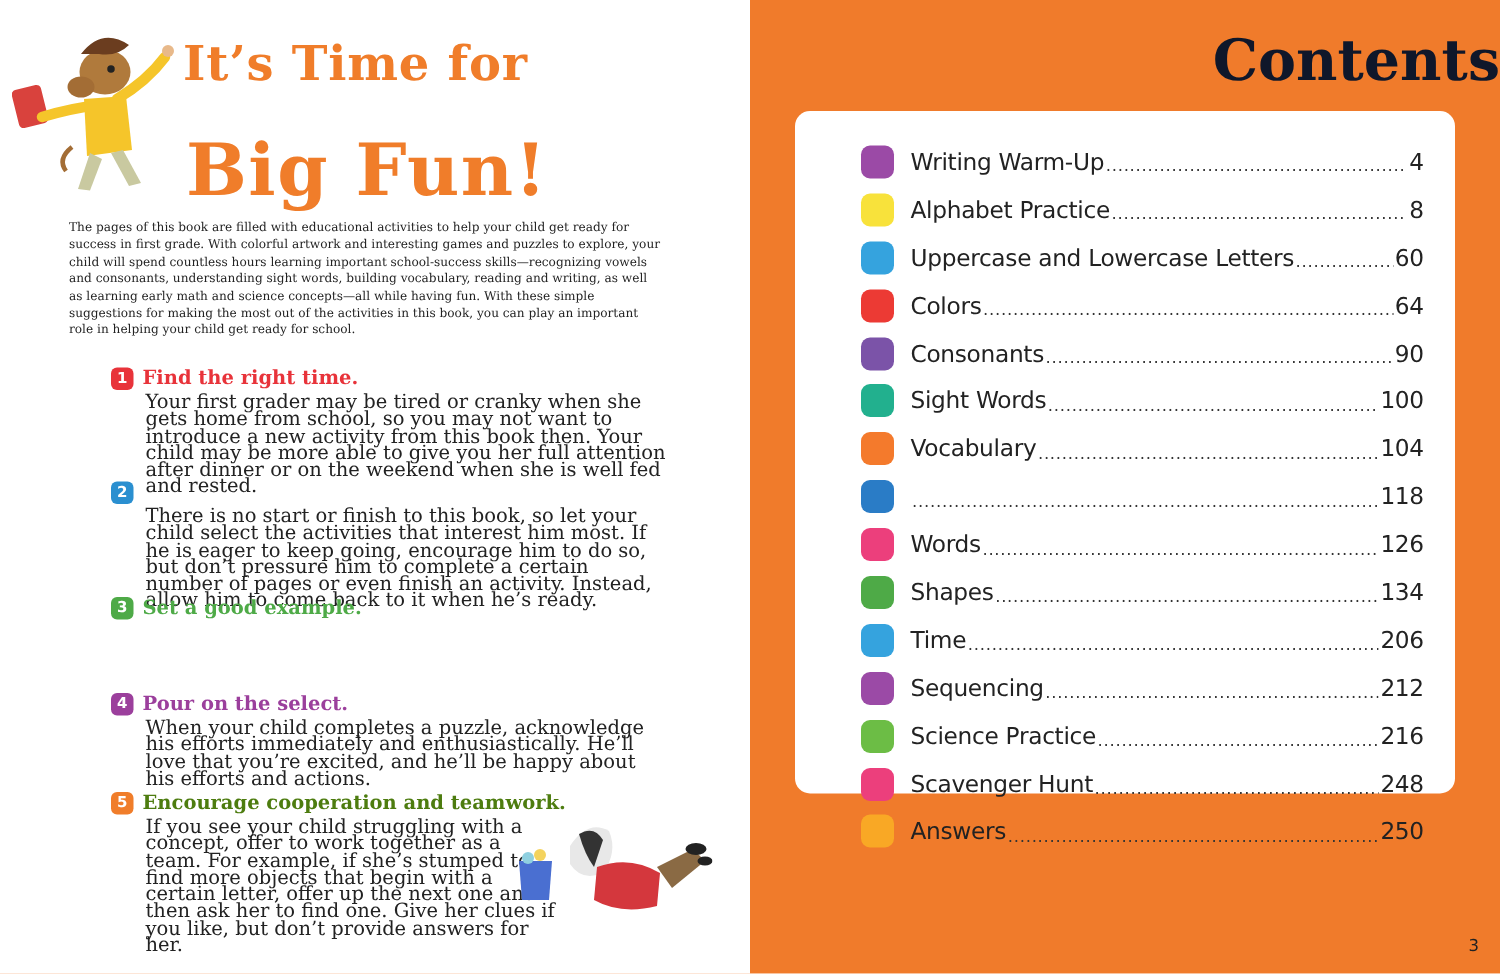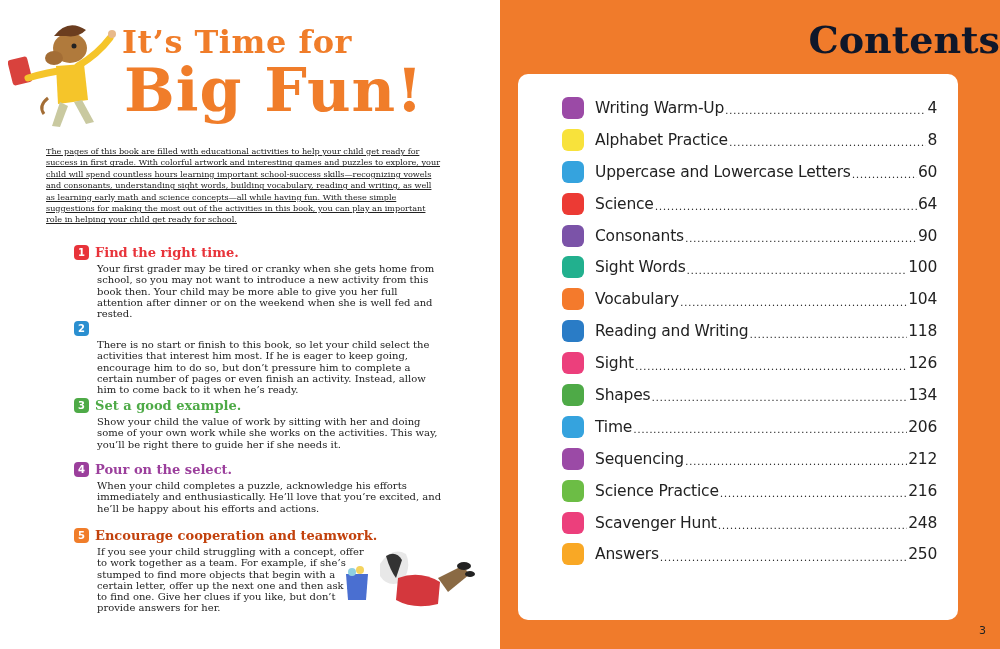--- a/index.html
+++ b/index.html
@@ -4,36 +4,36 @@
 <style>
   * { box-sizing: border-box; margin: 0; padding: 0; }
   html, body { width: 1000px; height: 649px; overflow: hidden; background: #ffffff; }
   body { position: relative; font-family: "DejaVu Serif", serif; }
 
   
   .left-page { position: absolute; left: 0; top: 0; width: 500px; height: 649px; background: #ffffff; }
   .mascot-horse { position: absolute; left: 8px; top: 14px; width: 118px; height: 118px; }
   .title-wrap { position: absolute; left: 122px; top: 22px; color: #f07d2a; font-family: "DejaVu Serif", serif; font-weight: bold; }
   .title-line1 { font-size: 32px; line-height: 40px; letter-spacing: 0.5px; }
-  .title-line2 { font-size: 60px; line-height: 56px; margin-left: 2px; letter-spacing: 1px; }
-
-  .intro { position: absolute; left: 46px; top: 146px; width: 396px; font-size: 8.1px; line-height: 11.4px; color: #222; text-decoration: underline; }
+  .title-line2 { font-size: 48px; line-height: 56px; margin-left: 2px; letter-spacing: 1px; margin-top: 24px; }
+
+  .intro { position: absolute; left: 46px; top: 146px; width: 396px; font-size: 8.1px; line-height: 11.4px; color: #222; }
 
   .tip { position: absolute; left: 74px; width: 370px; }
   .tip-head { display: flex; align-items: center; height: 17px; }
   .tip-num { width: 15px; height: 15px; border-radius: 4px; color: #fff; font-family: "DejaVu Sans", sans-serif; font-weight: bold; font-size: 10px; line-height: 15px; text-align: center; margin-right: 6px; flex: none; }
   .tip-title { font-weight: bold; font-size: 13px; line-height: 16px; }
-  .tip-body { margin-left: 23px; font-size: 10px; line-height: 11.3px; color: #222; margin-top: 2px; }
+  .tip-body { margin-left: 23px; font-size: 13px; line-height: 11.3px; color: #222; margin-top: 2px; }
 
   .mascot-badger { position: absolute; left: 340px; top: 544px; width: 135px; height: 70px; }
 
   
   .right-page { position: absolute; left: 500px; top: 0; width: 500px; height: 649px; background: #f07b2b; }
   .contents-title { position: absolute; left: 0; top: 14px; width: 500px; text-align: right; color: #0f172a; font-family: "DejaVu Serif", serif; font-size: 38px; line-height: 52px; }
-  .contents-card { position: absolute; left: 18px; top: 74px; width: 440px; height: 546px; background: #ffffff; border-radius: 10px; }
+  .contents-card { position: absolute; left: 30px; top: 74px; width: 440px; height: 455px; background: #ffffff; border-radius: 10px; }
   .toc-list { position: absolute; left: 44px; top: 18px; width: 375px; }
   .toc-item { display: flex; align-items: center; height: 31.9px; }
   .toc-swatch { width: 22px; height: 22px; border-radius: 6px; flex: none; margin-right: 11px; }
   .toc-label { font-family: "DejaVu Sans", sans-serif; font-size: 15.5px; color: #222; white-space: nowrap; letter-spacing: -0.2px; }
   .toc-dots { flex: 1; overflow: hidden; white-space: nowrap; font-family: "DejaVu Sans", sans-serif; font-size: 11px; color: #333; margin: 0 1px; position: relative; top: 3px; }
   .toc-dots::before { content: "......................................................................................................................................"; letter-spacing: 0.5px; }
   .toc-page { font-family: "DejaVu Sans", sans-serif; font-size: 15.5px; color: #222; white-space: nowrap; letter-spacing: -0.3px; }
   .page-number { position: absolute; right: 14px; bottom: 12px; font-family: "DejaVu Sans", sans-serif; font-size: 11px; color: #222; }
 </style>
 </head>
@@ -76,35 +76,34 @@
       <span class="tip-num" style="background:#2a8fd0">2</span>
     </div>
     <p class="tip-body">There is no start or finish to this book, so let your child select the activities that interest him most. If he is eager to keep going, encourage him to do so, but don’t pressure him to complete a certain number of pages or even finish an activity. Instead, allow him to come back to it when he’s ready.</p>
   </div>
 
   <div class="tip" style="top:397px">
     <div class="tip-head">
       <span class="tip-num" style="background:#4eaa47">3</span>
       <span class="tip-title" style="color:#4eaa47">Set a good example.</span>
     </div>
-    <p class="tip-body">Show your child the value of work by sitting with her and doing some of your own work while she works on the activities. This way, you’ll be right there to guide her if she needs it.</p>
   </div>
 
   <div class="tip" style="top:461px">
     <div class="tip-head">
       <span class="tip-num" style="background:#9b3f9c">4</span>
       <span class="tip-title" style="color:#9b3f9c">Pour on the select.</span>
     </div>
     <p class="tip-body">When your child completes a puzzle, acknowledge his efforts immediately and enthusiastically. He’ll love that you’re excited, and he’ll be happy about his efforts and actions.</p>
   </div>
 
   <div class="tip" style="top:527px; width:300px">
     <div class="tip-head">
       <span class="tip-num" style="background:#f07d2a">5</span>
-      <span class="tip-title" style="color:#c2410c; white-space:nowrap">Encourage cooperation and teamwork.</span>
+      <span class="tip-title" style="color:#4d7c0f; white-space:nowrap">Encourage cooperation and teamwork.</span>
     </div>
     <p class="tip-body">If you see your child struggling with a concept, offer to work together as a team. For example, if she’s stumped to find more objects that begin with a certain letter, offer up the next one and then ask her to find one. Give her clues if you like, but don’t provide answers for her.</p>
   </div>
 
   <svg class="mascot-badger" viewBox="0 0 135 70">
     <path d="M6 30 L28 30 L26 56 L8 56 Z" fill="#4a6fd1"></path>
     <circle cx="12" cy="28" r="4" fill="#8fd0e0"></circle>
     <circle cx="20" cy="26" r="4" fill="#f4d35e"></circle>
     <path d="M40 20 Q52 2 66 10 Q72 24 62 38 Q48 44 40 32 Z" fill="#e8e8e8"></path>
     <path d="M46 12 Q56 6 62 16 L56 34 Q50 26 46 12 Z" fill="#333"></path>
@@ -137,21 +136,21 @@
 
       <div class="toc-item">
         <span class="toc-swatch" style="background:#35a3de"></span>
         <span class="toc-label">Uppercase and Lowercase Letters</span>
         <span class="toc-dots"></span>
         <span class="toc-page">60</span>
       </div>
 
       <div class="toc-item">
         <span class="toc-swatch" style="background:#ec3a34"></span>
-        <span class="toc-label">Science</span>
+        <span class="toc-label">Colors</span>
         <span class="toc-dots"></span>
         <span class="toc-page">64</span>
       </div>
 
       <div class="toc-item">
         <span class="toc-swatch" style="background:#7b53a8"></span>
         <span class="toc-label">Consonants</span>
         <span class="toc-dots"></span>
         <span class="toc-page">90</span>
       </div>
@@ -165,28 +164,27 @@
 
       <div class="toc-item">
         <span class="toc-swatch" style="background:#f47a2c"></span>
         <span class="toc-label">Vocabulary</span>
         <span class="toc-dots"></span>
         <span class="toc-page">104</span>
       </div>
 
       <div class="toc-item">
         <span class="toc-swatch" style="background:#2a7cc6"></span>
-        <span class="toc-label">Reading and Writing</span>
         <span class="toc-dots"></span>
         <span class="toc-page">118</span>
       </div>
 
       <div class="toc-item">
         <span class="toc-swatch" style="background:#ec3f7c"></span>
-        <span class="toc-label">Sight</span>
+        <span class="toc-label">Words</span>
         <span class="toc-dots"></span>
         <span class="toc-page">126</span>
       </div>
 
       <div class="toc-item">
         <span class="toc-swatch" style="background:#4eaa47"></span>
         <span class="toc-label">Shapes</span>
         <span class="toc-dots"></span>
         <span class="toc-page">134</span>
       </div>

